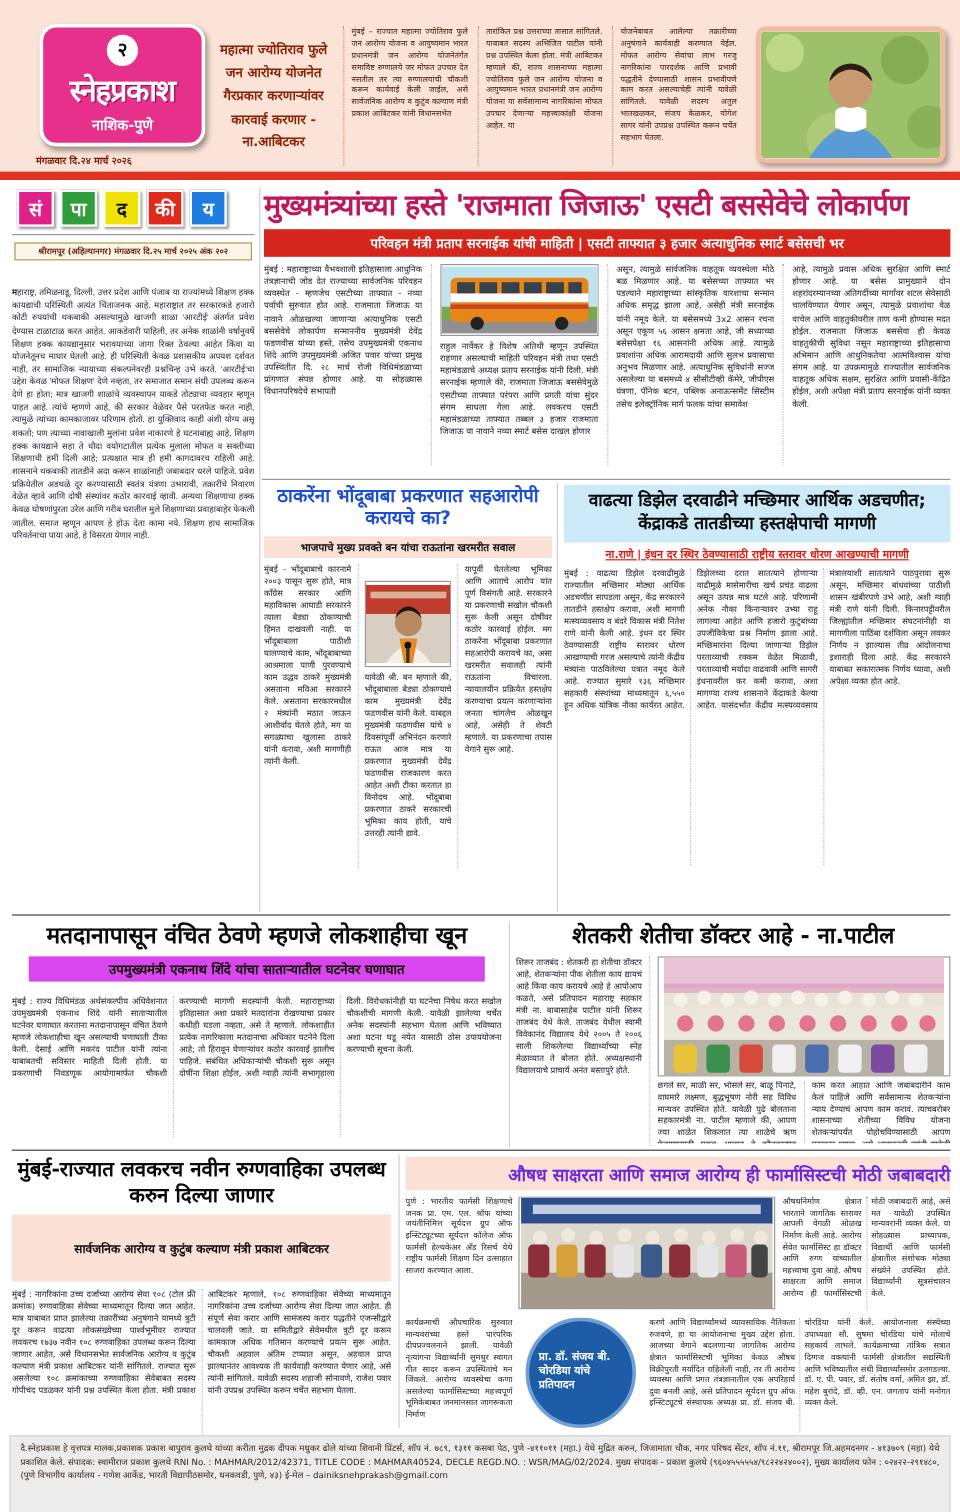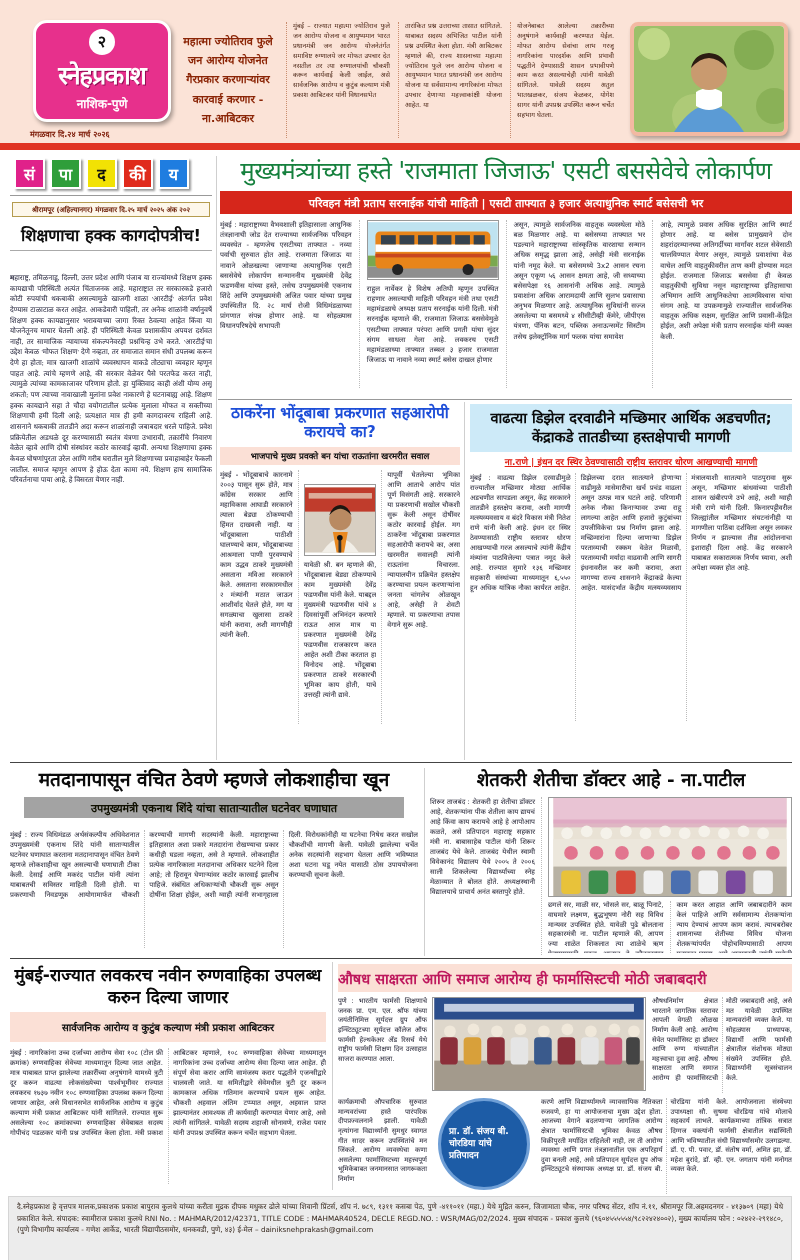--- a/index.html
+++ b/index.html
@@ -66,21 +66,21 @@
   .vr-sub  { left:464px; top:402px; height:358px; }
   .vr-b    { left:424px; top:768px; height:188px; }
   .vr-c    { left:332px; top:962px; height:228px; }
   .hrule { position:absolute; left:10px; width:782px; border-top:1.5px solid #444; }
   .hr-1 { top:399px; left:218px; width:574px; border-top:1px solid #999; }
   .hr-2 { top:762px; }
   .hr-3 { top:958px; }
 
   
   .lead { position:absolute; left:220px; top:153px; width:572px; }
-  .lead-headline { font-size:24px; font-weight:normal; color:#15803d; text-align:center; white-space:nowrap; letter-spacing:-0.5px; }
+  .lead-headline { font-size:24px; font-weight:bold; color:#be185d; text-align:left; white-space:nowrap; letter-spacing:-0.5px; }
   .lead-subbar { margin-top:5px; background:#d6261b; color:#fff; font-size:11px; font-weight:bold; text-align:center; padding:4px 2px; white-space:nowrap; }
   .lead-cols { display:flex; margin-top:6px; height:168px; overflow:hidden; }
   .lead-col { flex:1; font-size:7px; line-height:1.45; text-align:justify; overflow:hidden; }
   .lead-col + .lead-col { border-left:1px dotted #bbb; margin-left:7px; padding-left:7px; }
   .bus-photo { width:100%; height:60px; border:1px solid #999; margin-bottom:4px; display:block; }
 
   
   .thackeray { position:absolute; left:220px; top:404px; width:240px; }
   .th-headline { font-size:15.5px; font-weight:bold; text-align:center; line-height:1.25; color:#1d4ed8; }
   .th-subhead { margin-top:4px; background:#fbe0d6; font-size:8.6px; font-weight:bold; text-align:center; padding:3px 1px; color:#111; }
@@ -91,43 +91,43 @@
 
   .diesel { position:absolute; left:470px; top:404px; width:322px; }
   .dz-headline { background:#cdeaf8; font-size:14.5px; font-weight:bold; text-align:center; line-height:1.3; padding:5px 2px; color:#0a0a0a; }
   .dz-subhead { margin-top:3px; font-size:9px; font-weight:bold; text-align:center; color:#e01c10;text-decoration:underline; }
   .dz-body { margin-top:5px; height:248px; overflow:hidden; column-count:3; column-gap:10px; column-rule:1px dotted #bbb;
              font-size:6.9px; line-height:1.45; text-align:justify; }
 
   
   .matadan { position:absolute; left:10px; top:766px; width:408px; }
   .mt-headline { font-size:19px; font-weight:bold; text-align:center; white-space:nowrap; color:#0a0a0a; }
-  .mt-subhead { margin:5px 14px 12px 14px; background:#a3a3a3; font-size:11px; font-weight:bold; text-align:center; padding:3px 0; color:#101000; }
+  .mt-subhead { margin:5px 14px 12px 14px; background:#d946ef; font-size:11px; font-weight:bold; text-align:center; padding:3px 0; color:#101000; }
   .mt-body { margin-top:6px; height:118px; overflow:hidden; column-count:3; column-gap:10px; column-rule:1px dotted #bbb;
              font-size:6.9px; line-height:1.45; text-align:justify; }
 
   .shetkari { position:absolute; left:430px; top:766px; width:362px; }
   .sh-headline { font-size:18.5px; font-weight:bold; text-align:center; white-space:nowrap; color:#0a0a0a; }
   .sh-wrap { display:flex; margin-top:6px; }
   .sh-left { width:112px; font-size:6.9px; line-height:1.45; text-align:justify; height:158px; overflow:hidden; padding-right:6px; border-right:1px dotted #bbb; }
   .sh-right { flex:1; padding-left:6px; }
   .farmers-photo { width:100%; height:100px; border:1px solid #999; display:block; }
   .sh-below { display:flex; margin-top:4px; height:52px; overflow:hidden; }
   .sh-bcol { flex:1; font-size:6.9px; line-height:1.42; text-align:justify; overflow:hidden; }
   .sh-bcol + .sh-bcol { border-left:1px dotted #bbb; margin-left:6px; padding-left:6px; }
 
   
   .ambulance { position:absolute; left:10px; top:964px; width:316px; }
   .am-headline { font-size:17px; font-weight:bold; text-align:center; line-height:1.3; color:#0a0a0a; }
-  .am-subhead { margin-top:4px; background:#fbe0d6; font-size:10px; font-weight:bold; text-align:center; padding:8px 0; color:#111; }
+  .am-subhead { margin-top:4px; background:#fbe0d6; font-size:10px; font-weight:bold; text-align:center; padding:21px 0; color:#111; }
   .am-body { margin-top:6px; height:136px; overflow:hidden; column-count:2; column-gap:10px; column-rule:1px dotted #bbb;
              font-size:6.9px; line-height:1.45; text-align:justify; }
 
   .aushadh { position:absolute; left:338px; top:964px; width:454px; }
-  .au-headline { background:#fbe0d6; font-size:14.5px; font-weight:bold; text-align:left; padding:4px 0; white-space:nowrap; color:#be185d; }
+  .au-headline { background:#fbe0d6; font-size:14.5px; font-weight:bold; text-align:right; padding:4px 0; white-space:nowrap; color:#6d28d9; }
   .au-row1 { display:flex; margin-top:5px; height:96px; overflow:hidden; }
   .au-c1 { width:94px; font-size:6.8px; line-height:1.42; text-align:justify; overflow:hidden; padding-right:5px; }
   .pharma-photo { width:214px; height:94px; border:1px solid #999; display:block; flex:0 0 auto; }
   .au-cr { flex:1; margin-left:6px; column-count:2; column-gap:8px; column-rule:1px dotted #bbb;
            font-size:6.8px; line-height:1.42; text-align:justify; overflow:hidden; }
   .au-row2 { display:flex; margin-top:5px; height:96px; overflow:hidden; }
   .au-r2l { width:94px; font-size:6.8px; line-height:1.42; text-align:justify; overflow:hidden; padding-right:5px; }
   .badge-wrap { width:104px; flex:0 0 auto; display:flex; align-items:flex-start; justify-content:center; }
   .badge {
     width:92px; height:92px; border-radius:50%; background:#1d5ca6; border:3px solid #6f9fd6;
@@ -180,21 +180,20 @@
 
   <div class="editorial">
     <div class="ed-letters">
       <span class="ed-letter l0">सं</span>
       <span class="ed-letter l1">पा</span>
       <span class="ed-letter l2">द</span>
       <span class="ed-letter l3">की</span>
       <span class="ed-letter l4">य</span>
     </div>
     <div class="ed-dateline">श्रीरामपूर (अहिल्यानगर) मंगळवार दि.२५ मार्च २०२५ अंक २०२</div>
-    <div class="ed-headline">शिक्षणाचा हक्क कागदोपत्रीच!</div>
     <div class="ed-body">महाराष्ट्र, तमिळनाडू, दिल्ली, उत्तर प्रदेश आणि पंजाब या राज्यांमध्ये शिक्षण हक्क कायद्याची परिस्थिती अत्यंत चिंताजनक आहे. महाराष्ट्रात तर सरकारकडे हजारो कोटी रुपयांची थकबाकी असल्यामुळे खाजगी शाळा 'आरटीई' अंतर्गत प्रवेश देण्यास टाळाटाळ करत आहेत. आकडेवारी पाहिली, तर अनेक शाळांनी वर्षानुवर्षे शिक्षण हक्क कायद्यानुसार भरावयाच्या जागा रिक्त ठेवल्या आहेत किंवा या योजनेतूनच माघार घेतली आहे. ही परिस्थिती केवळ प्रशासकीय अपयश दर्शवत नाही, तर सामाजिक न्यायाच्या संकल्पनेवरही प्रश्नचिन्ह उभे करते. 'आरटीई'चा उद्देश केवळ 'मोफत शिक्षण' देणे नव्हता, तर समाजात समान संधी उपलब्ध करून देणे हा होता; मात्र खाजगी शाळांचे व्यवस्थापन याकडे तोट्याचा व्यवहार म्हणून पाहत आहे. त्यांचे म्हणणे आहे, की सरकार वेळेवर पैसे परतफेड करत नाही, त्यामुळे त्यांच्या कामकाजावर परिणाम होतो. हा युक्तिवाद काही अंशी योग्य असू शकतो; पण त्याच्या नावाखाली मुलांना प्रवेश नाकारणे हे घटनाबाह्य आहे. शिक्षण हक्क कायद्याने सहा ते चौदा वयोगटातील प्रत्येक मुलाला मोफत व सक्तीच्या शिक्षणाची हमी दिली आहे; प्रत्यक्षात मात्र ही हमी कागदावरच राहिली आहे. शासनाने थकबाकी तातडीने अदा करून शाळांनाही जबाबदार धरले पाहिजे. प्रवेश प्रक्रियेतील अडथळे दूर करण्यासाठी स्वतंत्र यंत्रणा उभारावी, तक्रारींचे निवारण वेळेत व्हावे आणि दोषी संस्थांवर कठोर कारवाई व्हावी. अन्यथा शिक्षणाचा हक्क केवळ घोषणांपुरता उरेल आणि गरीब घरातील मुले शिक्षणाच्या प्रवाहाबाहेर फेकली जातील. समाज म्हणून आपण हे होऊ देता कामा नये. शिक्षण हाच सामाजिक परिवर्तनाचा पाया आहे, हे विसरता येणार नाही.</div>
   </div>
 
   <div class="vrule vr-main"></div>
 
   <div class="lead">
     <div class="lead-headline">मुख्यमंत्र्यांच्या हस्ते 'राजमाता जिजाऊ' एसटी बससेवेचे लोकार्पण</div>
     <div class="lead-subbar">परिवहन मंत्री प्रताप सरनाईक यांची माहिती | एसटी ताफ्यात ३ हजार अत्याधुनिक स्मार्ट बसेसची भर</div>
     <div class="lead-cols">
       <div class="lead-col">मुंबई : महाराष्ट्राच्या वैभवशाली इतिहासाला आधुनिक तंत्रज्ञानाची जोड देत राज्याच्या सार्वजनिक परिवहन व्यवस्थेत - म्हणजेच एसटीच्या ताफ्यात - नव्या पर्वाची सुरुवात होत आहे. राजमाता जिजाऊ या नावाने ओळखल्या जाणाऱ्या अत्याधुनिक एसटी बससेवेचे लोकार्पण सन्माननीय मुख्यमंत्री देवेंद्र फडणवीस यांच्या हस्ते, तसेच उपमुख्यमंत्री एकनाथ शिंदे आणि उपमुख्यमंत्री अजित पवार यांच्या प्रमुख उपस्थितीत दि. २८ मार्च रोजी विधिमंडळाच्या प्रांगणात संपन्न होणार आहे. या सोहळ्यास विधानपरिषदेचे सभापती</div>

